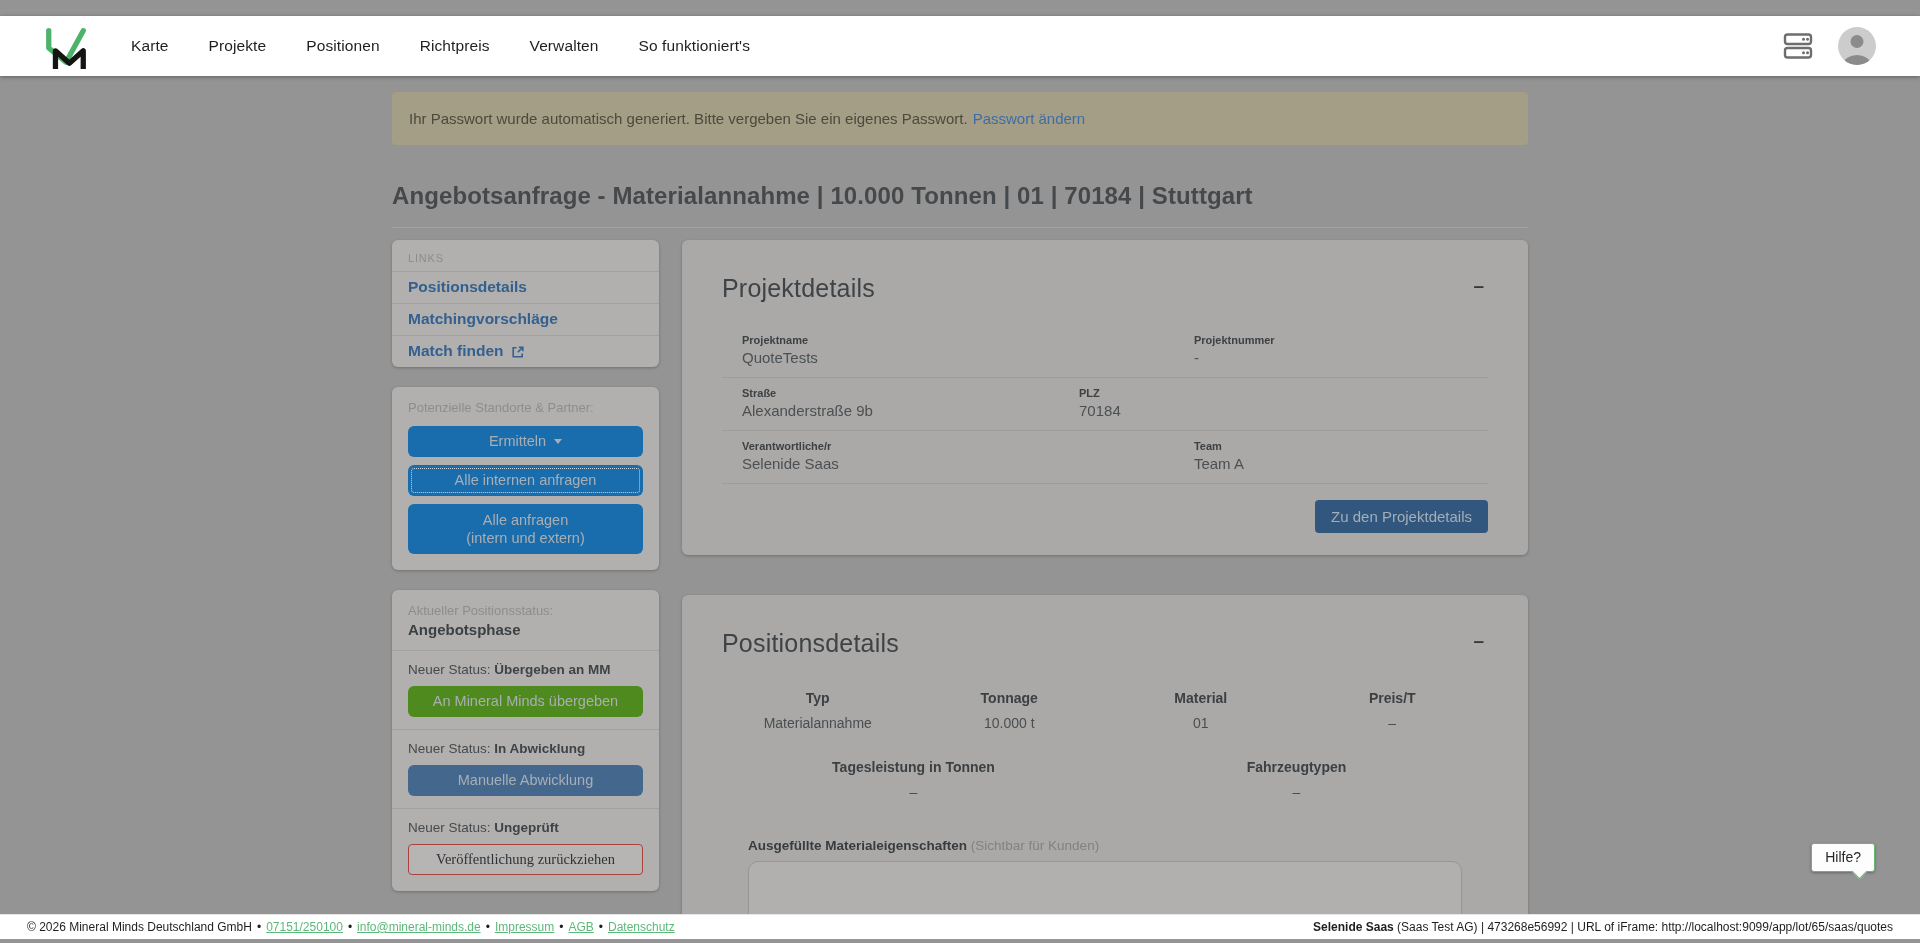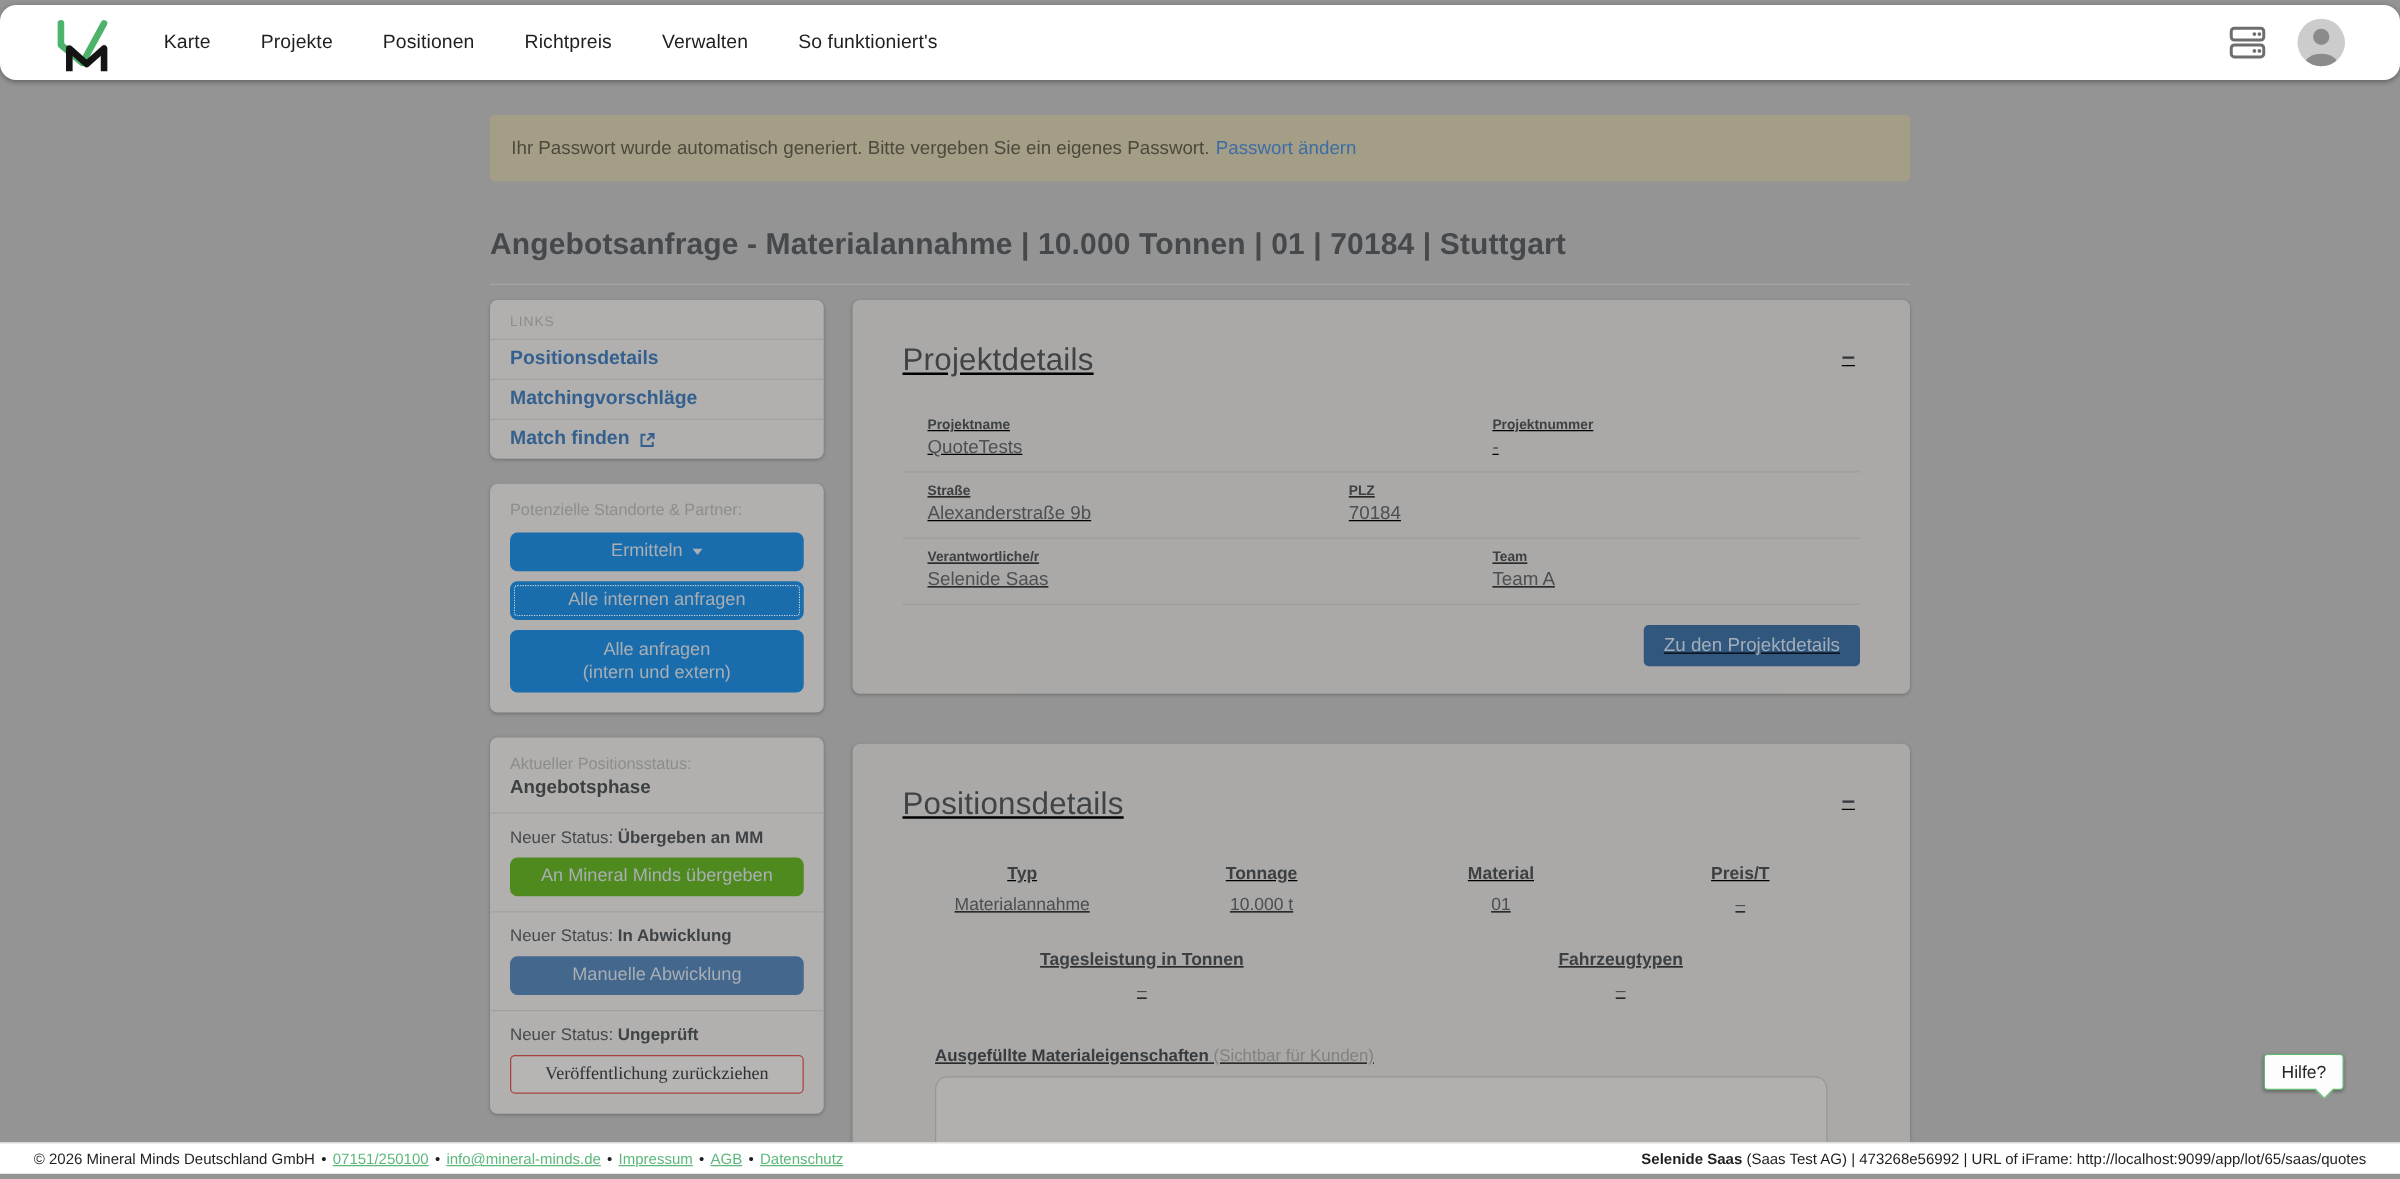--- a/index.html
+++ b/index.html
@@ -6,26 +6,25 @@
   html,body { width:1920px; height:943px; }
   body {
     font-family:"Liberation Sans", sans-serif;
     background:#949494;
     overflow:hidden;
     position:relative;
   }
 
   
   .appbar {
-    position:absolute; top:4px; left:0; right:0; height:60px;
+    position:absolute; top:16px; left:0; right:0; height:60px;
     background:#ffffff; z-index:30;
     display:flex; align-items:center;
     padding:0 44px 0 43px;
     box-shadow:0 1px 4px rgba(0,0,0,.35);
-    border-radius:13px;
   }
   .logo { width:46px; height:46px; display:flex; align-items:center; cursor:pointer; }
   .nav { display:flex; align-items:center; gap:40px; margin-left:42px; }
   .nav-item {
     font-size:15.5px; font-weight:500; color:#1f1f1f; cursor:pointer;
     letter-spacing:.1px; white-space:nowrap;
   }
   .appbar-right { margin-left:auto; display:flex; align-items:center; gap:24px; }
   .server-btn { width:32px; height:30px; display:flex; align-items:center; cursor:pointer; }
   .avatar {
@@ -99,21 +98,21 @@
   .btn.midblue { background:#44678e; margin-top:9px; }
   .btn.danger {
     background:#b6b5b3; border:1px solid #a8423e; color:#2e3236; font-size:14.5px;
     border-radius:4px; margin-top:9px;font-family:Liberation Serif, serif;
   }
 
   
   .main-col { flex:1; display:flex; flex-direction:column; gap:40px; }
   .panel {
     background:#aaa9a8; border-radius:6px; box-shadow:0 1px 3px rgba(0,0,0,.25);
-    padding:34px 40px 22px 40px; position:relative;text-decoration:underline;
+    padding:34px 40px 22px 40px; position:relative;
   }
   .panel-head { display:flex; align-items:flex-start; }
   .panel-title { font-size:25px; font-weight:400; color:#3f4346; letter-spacing:.2px; }
   .collapse-btn {
     margin-left:auto; background:none; border:none; cursor:pointer;
     font-size:19px; font-weight:700; color:#35393c; line-height:1;
     font-family:"Liberation Sans", sans-serif; padding:2px 4px;
   }
 
   .detail-rows { margin-top:22px; }

